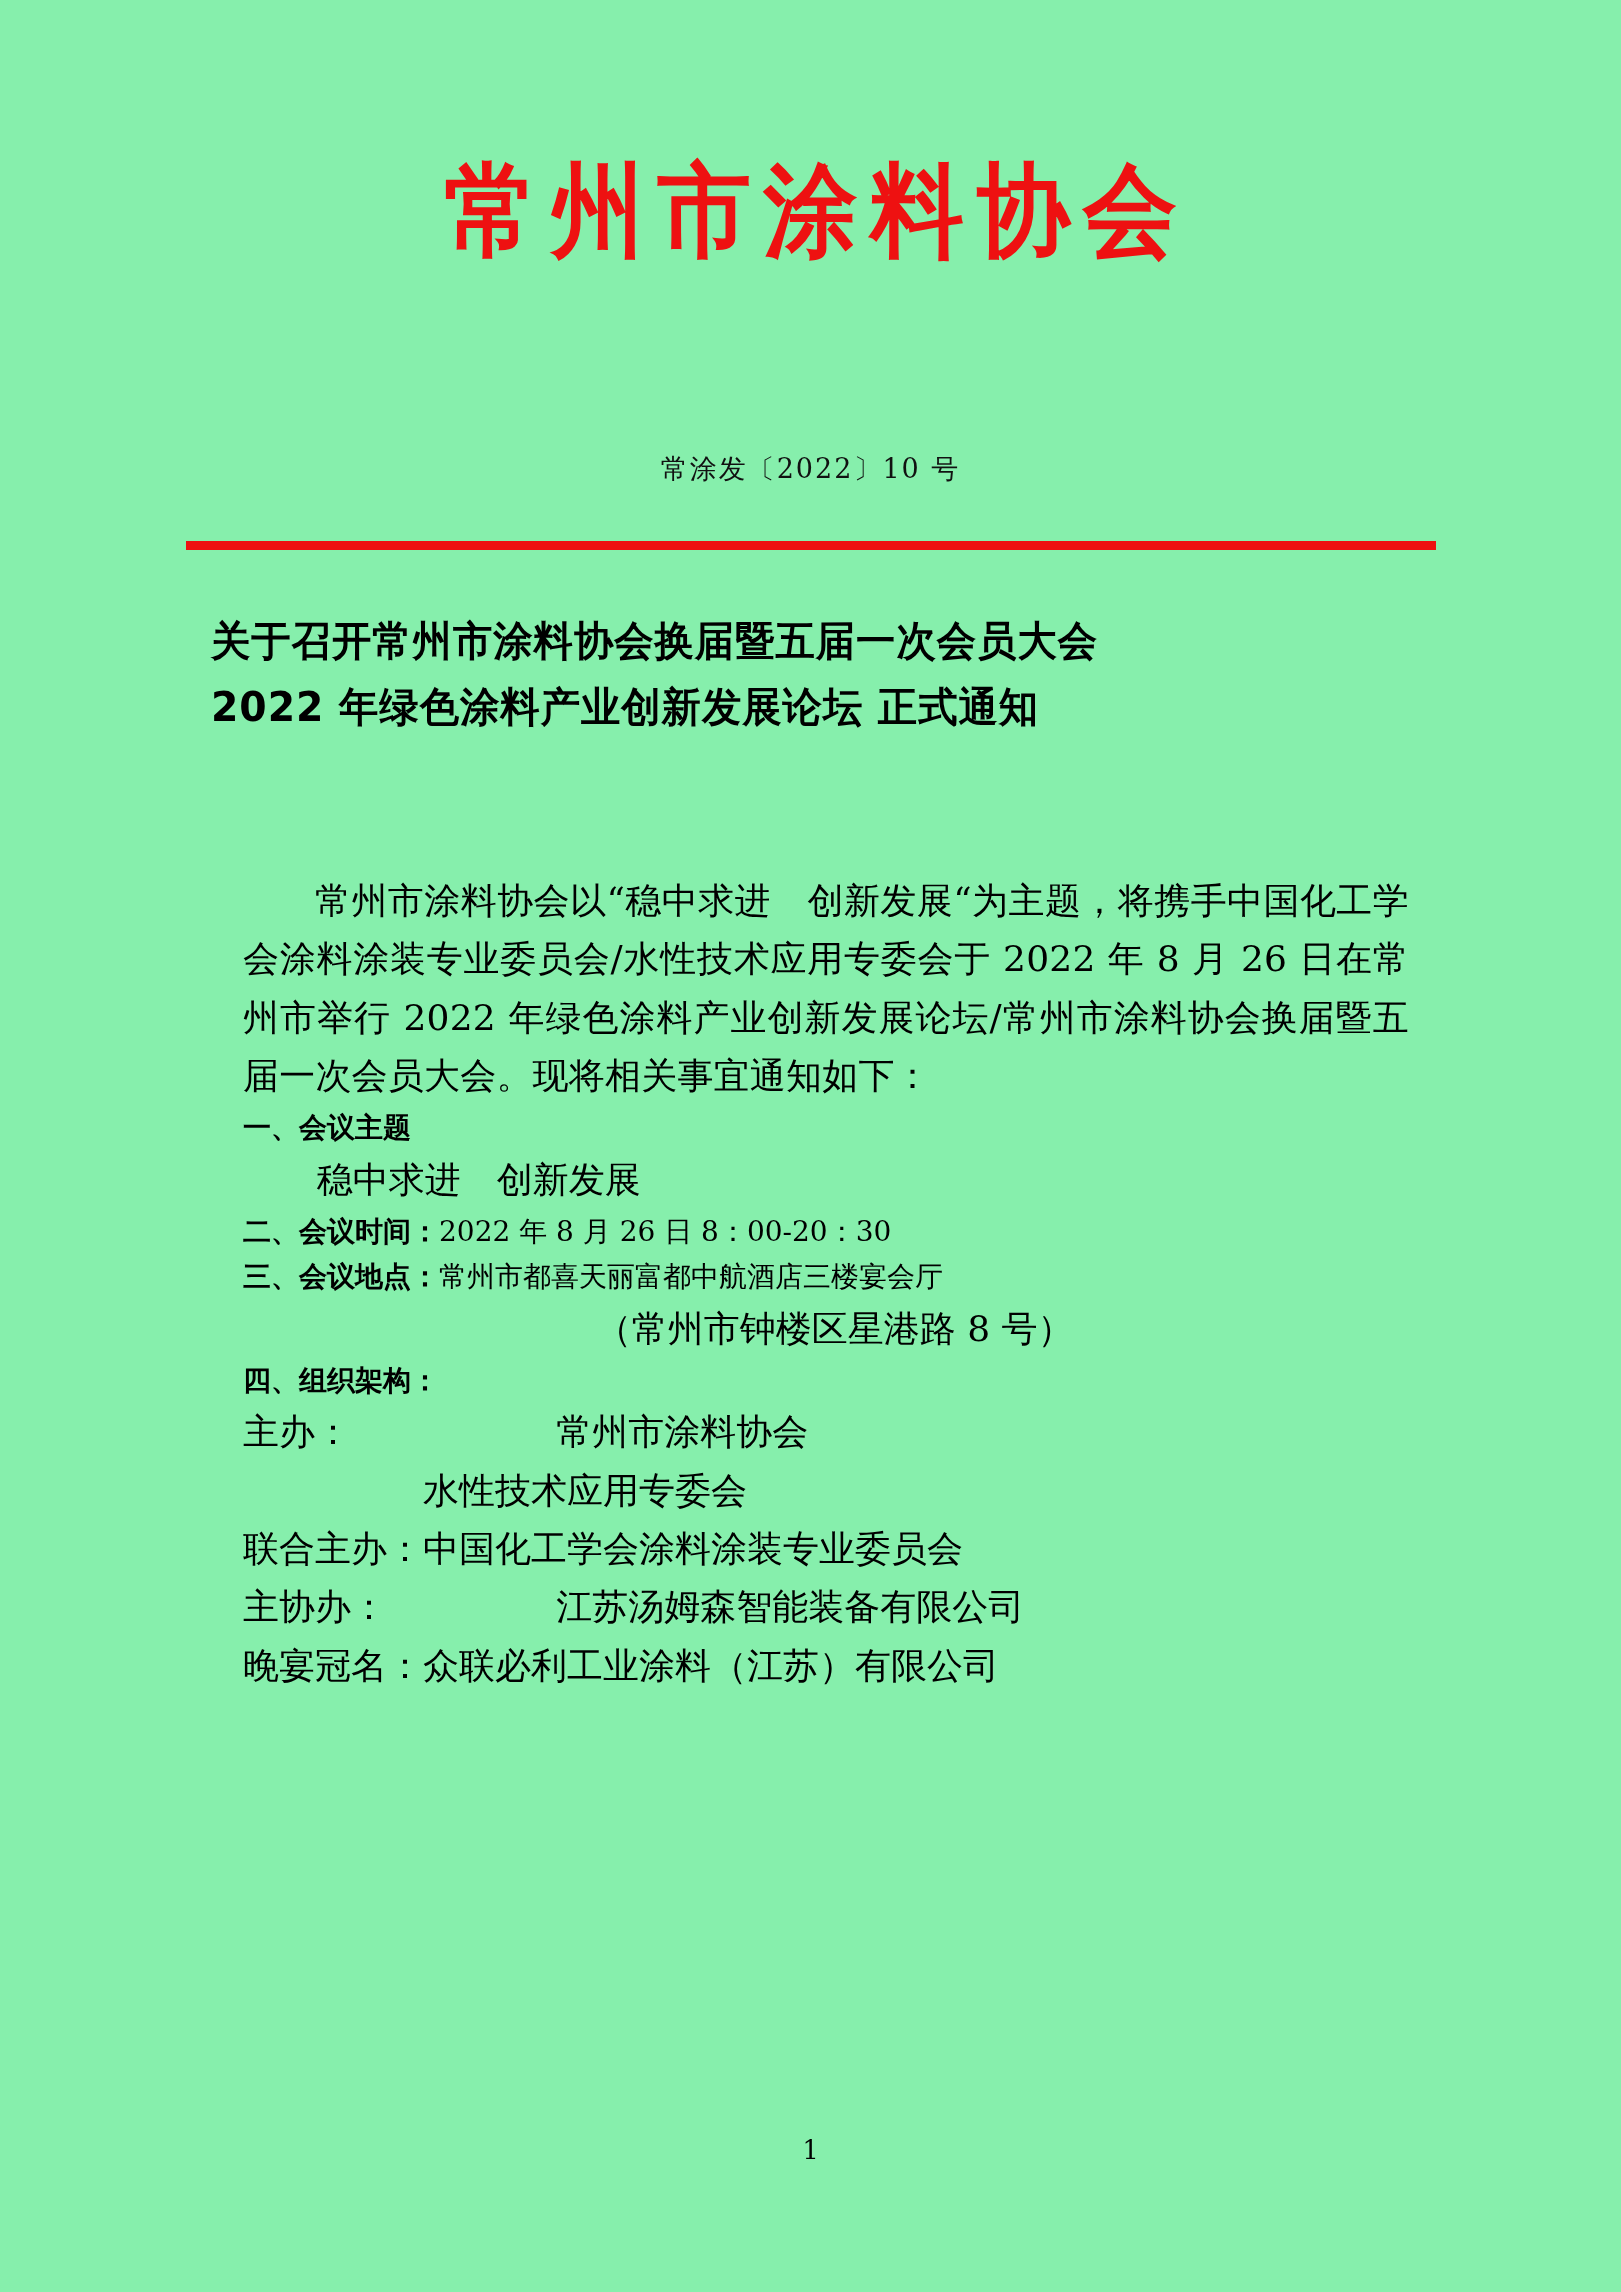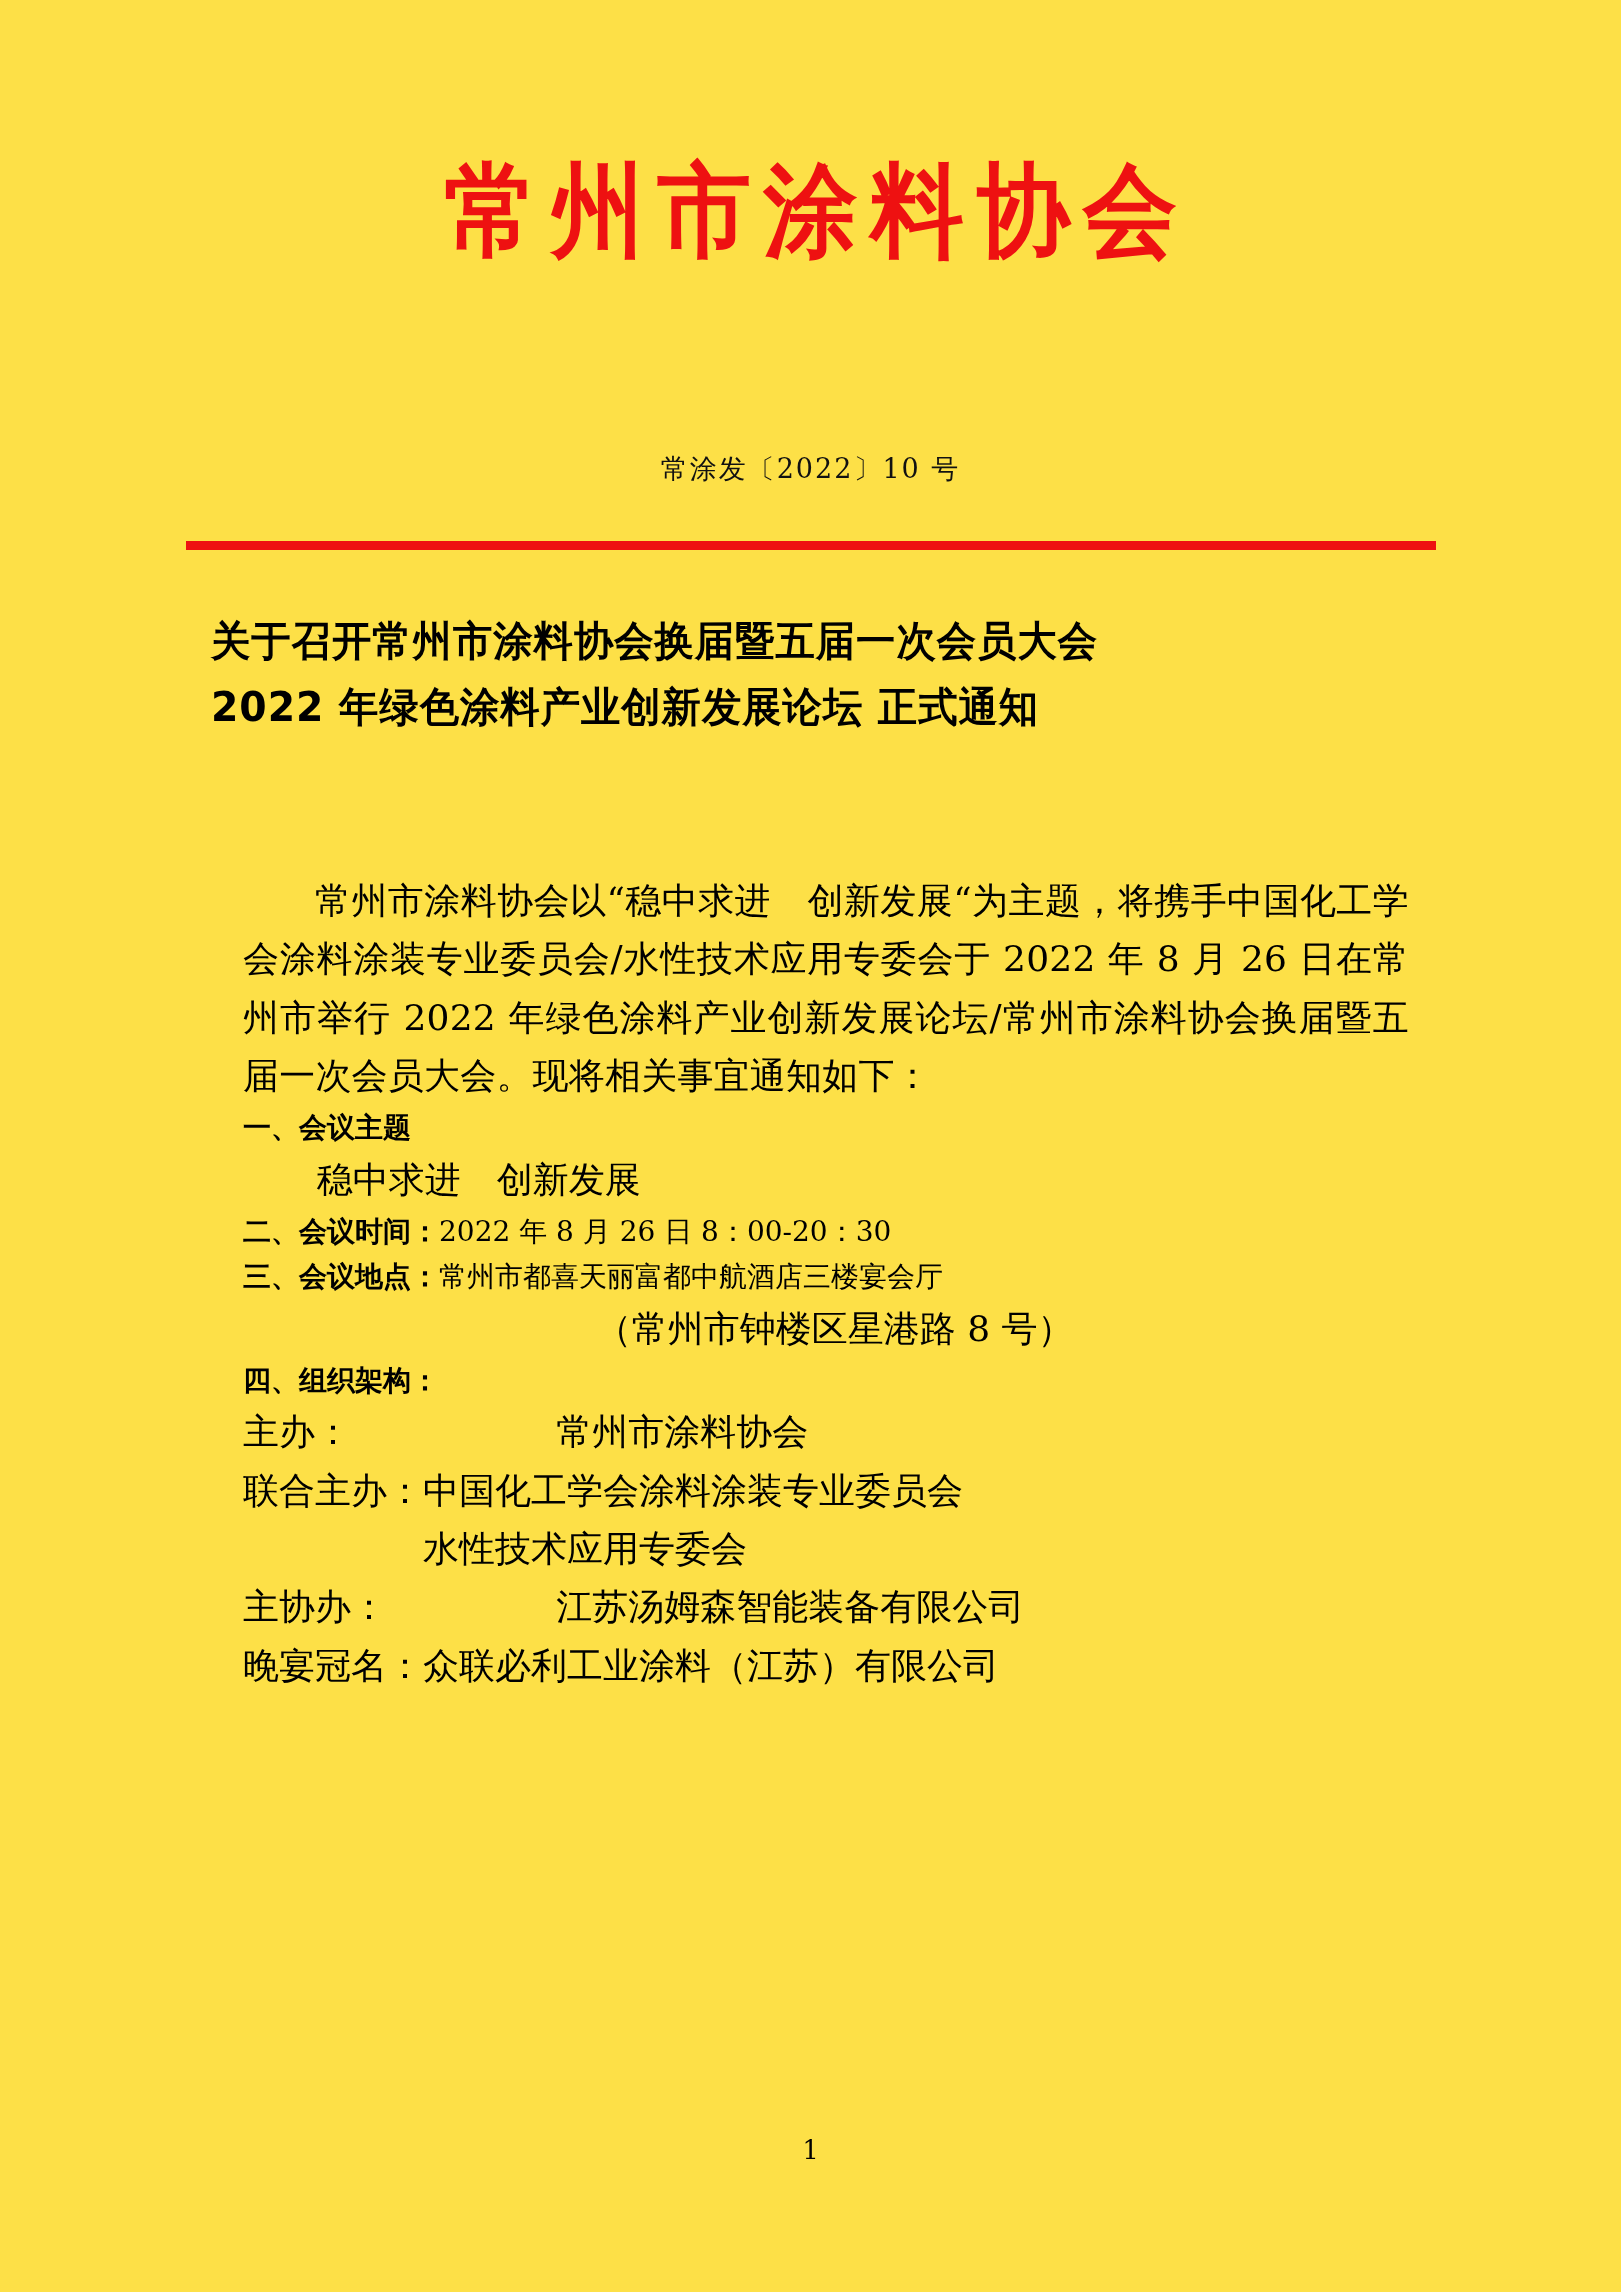--- a/index.html
+++ b/index.html
@@ -8,21 +8,21 @@
     background: #ffffff;
   }
   body {
     font-family: "DejaVu Serif", "Liberation Serif", serif;
     color: #000000;
   }
   .page {
     position: relative;
     width: 1621px;
     height: 2293px;
-    background: #fde047;
+    background: #86efac;
     overflow: hidden;
     box-sizing: border-box;
   }
 
   
   .letterhead {
     position: absolute;
     left: 0;
     top: 147px;
     width: 1621px;
@@ -187,28 +187,28 @@
 
     <p class="section-head">四、组织架构：</p>
 
     <table class="org-table">
       <tbody>
         <tr>
           <td class="org-label">主办：</td>
           <td class="org-value offset">常州市涂料协会</td>
         </tr>
         <tr>
+          <td class="org-label wide"></td>
+          <td class="org-value">水性技术应用专委会</td>
+        </tr>
+        <tr>
           <td class="org-label wide">联合主办：</td>
           <td class="org-value">中国化工学会涂料涂装专业委员会</td>
         </tr>
         <tr>
-          <td class="org-label wide"></td>
-          <td class="org-value">水性技术应用专委会</td>
-        </tr>
-        <tr>
           <td class="org-label">主协办：</td>
           <td class="org-value offset">江苏汤姆森智能装备有限公司</td>
         </tr>
         <tr>
           <td class="org-label wide">晚宴冠名：</td>
           <td class="org-value">众联必利工业涂料（江苏）有限公司</td>
         </tr>
       </tbody>
     </table>
 

